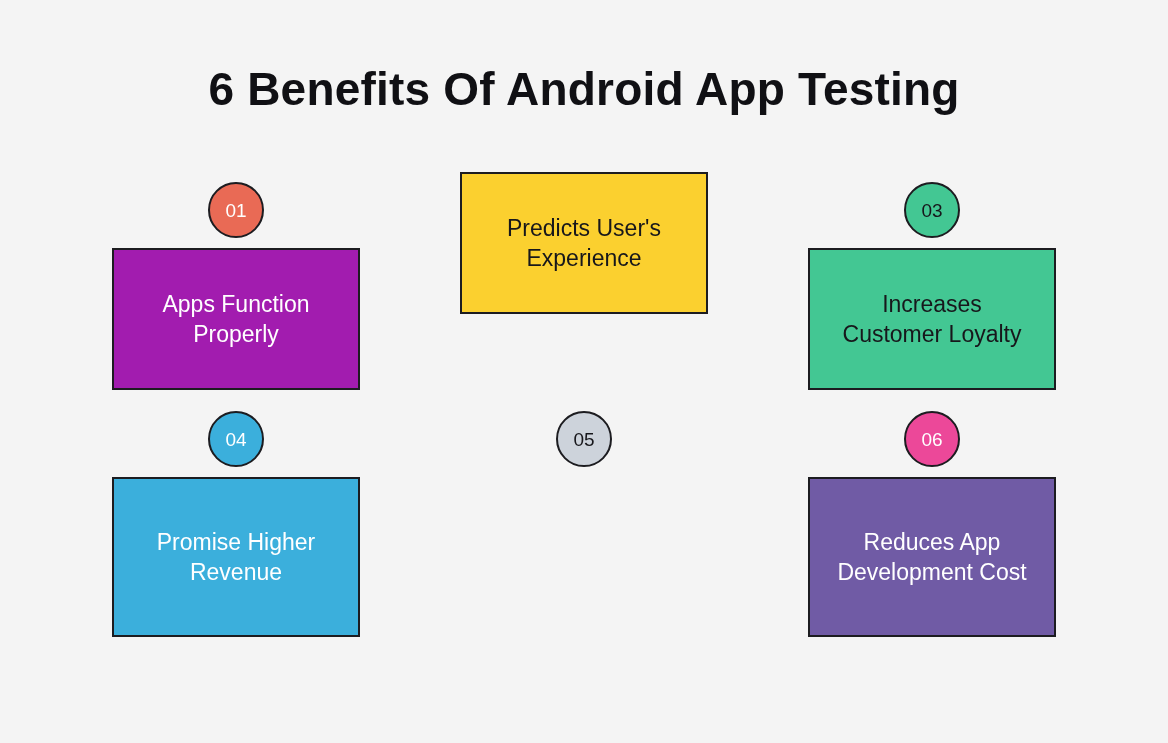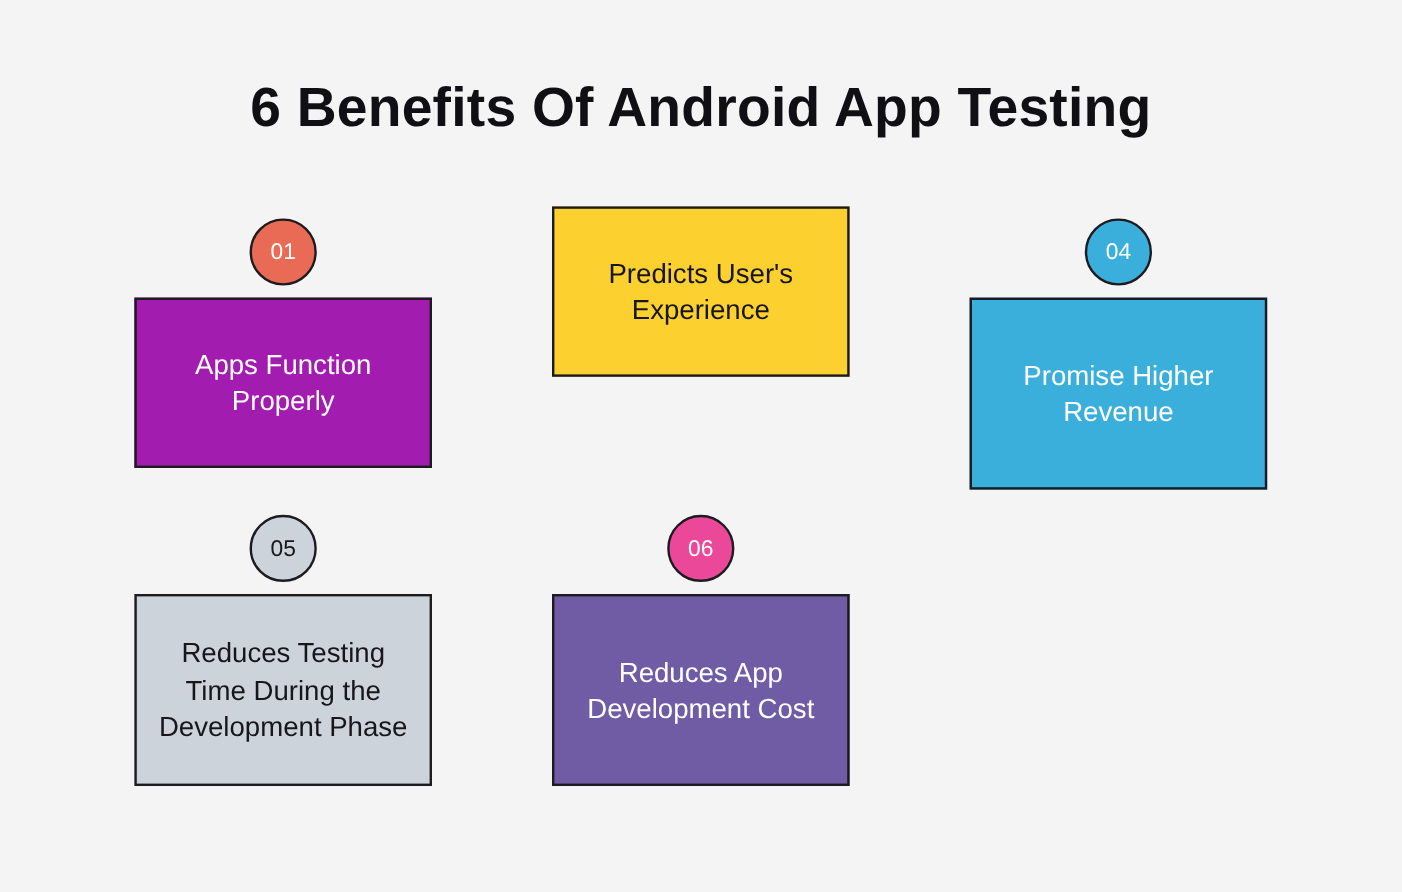--- a/index.html
+++ b/index.html
@@ -131,44 +131,50 @@
       </div>
     </div>
 
     <div class="benefit">
       <div class="card" style="background: rgb(251, 208, 47); color: rgb(23, 23, 27); border-color: rgb(28, 28, 32);">
         <span class="card-text">Predicts User's
 Experience</span>
       </div>
     </div>
 
+    <div class="benefit">
+      <div class="badge-row">
+        <div class="badge" style="background: rgb(67, 199, 147); color: rgb(23, 23, 27); border-color: rgb(28, 28, 32);">
+          <span>03</span>
+        </div>
+      </div>
+      <div class="card" style="background: rgb(67, 199, 147); color: rgb(23, 23, 27); border-color: rgb(28, 28, 32);">
+        <span class="card-text">Increases
+Customer Loyalty</span>
+      </div>
+    </div>
 
     <div class="benefit row2">
       <div class="badge-row">
         <div class="badge" style="background: rgb(59, 175, 220); color: rgb(255, 255, 255); border-color: rgb(28, 28, 32);">
           <span>04</span>
         </div>
       </div>
       <div class="card tall" style="background: rgb(59, 175, 220); color: rgb(255, 255, 255); border-color: rgb(28, 28, 32);">
         <span class="card-text">Promise Higher
 Revenue</span>
       </div>
     </div>
 
     <div class="benefit row2">
       <div class="badge-row">
         <div class="badge" style="background: rgb(205, 211, 219); color: rgb(23, 23, 27); border-color: rgb(28, 28, 32);">
           <span>05</span>
         </div>
       </div>
-      <div class="card tall" style="background: rgb(205, 211, 219); color: rgb(23, 23, 27); border-color: rgb(28, 28, 32);">
-        <span class="card-text">Reduces Testing
-Time During the
-Development Phase</span>
-      </div>
     </div>
 
     <div class="benefit row2">
       <div class="badge-row">
         <div class="badge" style="background: #ec4899; color: rgb(255, 255, 255); border-color: rgb(28, 28, 32);">
           <span>06</span>
         </div>
       </div>
       <div class="card tall" style="background: rgb(112, 91, 165); color: rgb(255, 255, 255); border-color: rgb(28, 28, 32);">
         <span class="card-text">Reduces App

